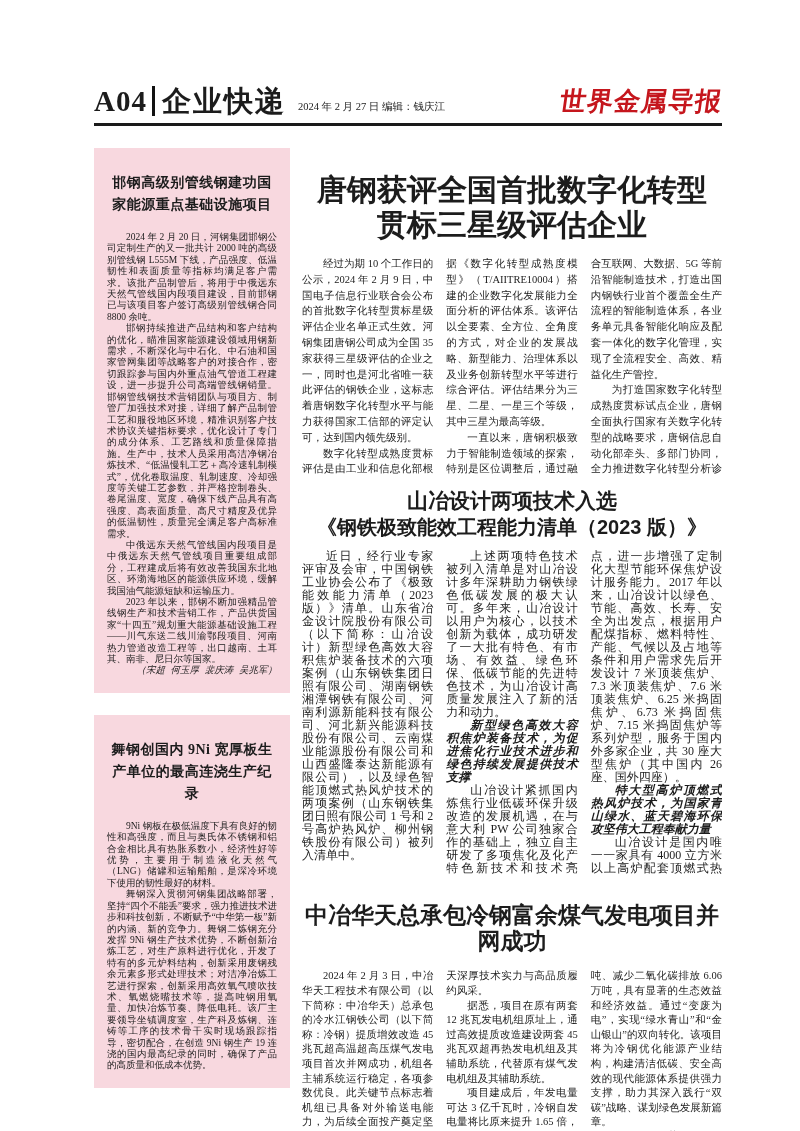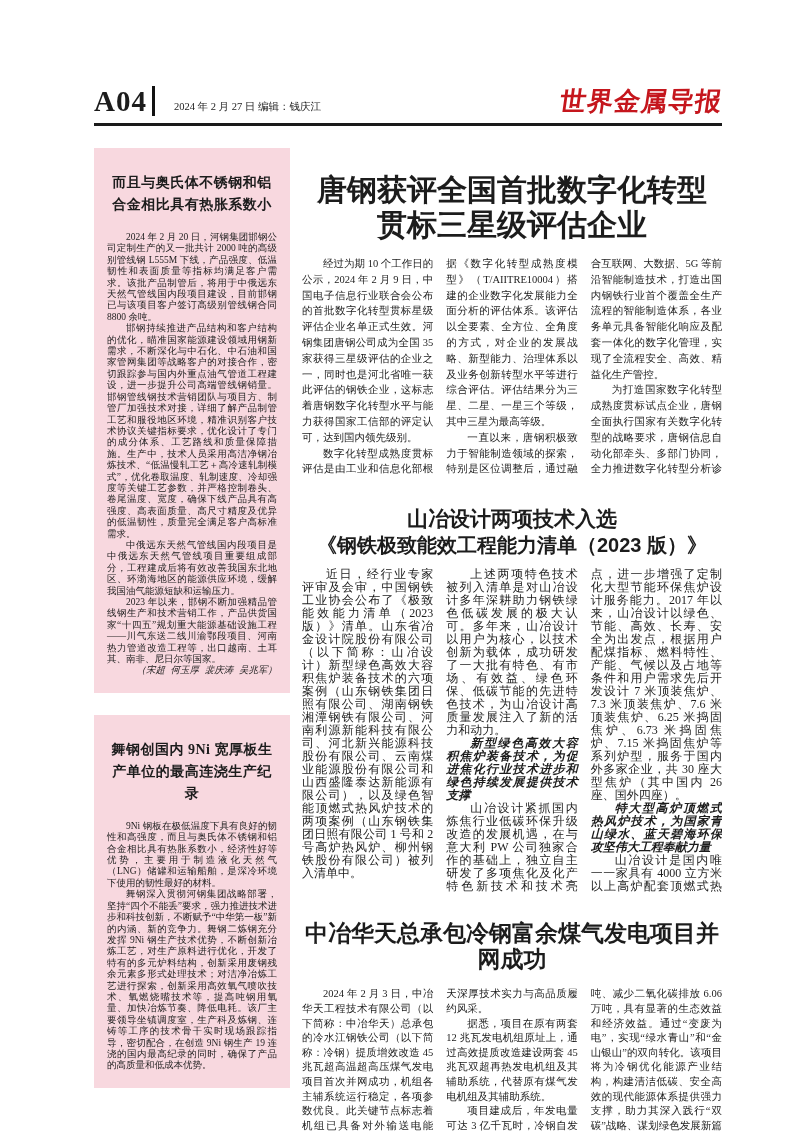--- a/index.html
+++ b/index.html
@@ -51,21 +51,21 @@
 
   
   .main-headline {
     max-width: 400px; margin: 24px auto 0;
     font-size: 30px; line-height: 35px; font-weight: bold; text-align: center;
   }
   .cols { column-fill: auto; overflow: hidden; }
   .main-body { margin-top: 14px; height: 232px; column-count: 3; column-gap: 13px;
     font-size: 10.5px; line-height: 15.8px; }
 
-  .mid-title { margin-top: 18px; text-align: center; font-weight: bold;
+  .mid-title { text-align: center; font-weight: bold;
     font-family: "Liberation Sans", "DejaVu Sans", sans-serif; }
   .mid-title .l1 { font-size: 21px; line-height: 26px; }
   .mid-title .l2 { font-size: 20px; line-height: 26px; }
   .mid-body { margin-top: 10px; height: 332px; column-count: 3; column-gap: 13px;
     font-size: 12px; line-height: 13px; }
 
   .bottom-title { margin-top: 20px; text-align: center; font-weight: bold;
     font-size: 23px; line-height: 26px;
     font-family: "Liberation Sans", "DejaVu Sans", sans-serif; }
   .bottom-body { margin-top: 10px; height: 176px; column-count: 3; column-gap: 13px;
@@ -73,35 +73,36 @@
   .bottom-body .byline { font-size: 10px; }
 </style>
 </head>
 <body>
 
 <div class="page">
 
   <div class="masthead-row">
     <span class="page-number">A04</span>
     <span class="section-divider"></span>
+    <span class="section-title">企业快递</span>
     <span class="dateline">
       <span>2024 年 2 月 27 日</span>
       <span class="editor">编辑：钱庆江</span>
     </span>
     <span class="spacer"></span>
     <span class="masthead-logo">世界金属导报</span>
   </div>
   <hr class="header-rule">
 
   <div class="grid">
 
     <div class="left-rail">
 
       <article class="panel">
-        <h2>而且与奥氏体不锈钢和铝合金相比具有热胀系数小</h2>
+        <h2>邯钢高级别管线钢建功国家能源重点基础设施项目</h2>
         <div>
             <p class="para">2024 年 2 月 20 日，河钢集团邯钢公司定制生产的又一批共计 2000 吨的高级别管线钢 L555M 下线，产品强度、低温韧性和表面质量等指标均满足客户需求。该批产品制管后，将用于中俄远东天然气管线国内段项目建设，目前邯钢已与该项目客户签订高级别管线钢合同 8800 余吨。</p>
             <p class="para">邯钢持续推进产品结构和客户结构的优化，瞄准国家能源建设领域用钢新需求，不断深化与中石化、中石油和国家管网集团等战略客户的对接合作，密切跟踪参与国内外重点油气管道工程建设，进一步提升公司高端管线钢销量。邯钢管线钢技术营销团队与项目方、制管厂加强技术对接，详细了解产品制管工艺和服役地区环境，精准识别客户技术协议关键指标要求，优化设计了专门的成分体系、工艺路线和质量保障措施。生产中，技术人员采用高洁净钢冶炼技术、“低温慢轧工艺＋高冷速轧制模式”，优化卷取温度、轧制速度、冷却强度等关键工艺参数，并严格控制卷头、卷尾温度、宽度，确保下线产品具有高强度、高表面质量、高尺寸精度及优异的低温韧性，质量完全满足客户高标准需求。</p>
             <p class="para">中俄远东天然气管线国内段项目是中俄远东天然气管线项目重要组成部分，工程建成后将有效改善我国东北地区、环渤海地区的能源供应环境，缓解我国油气能源短缺和运输压力。</p>
             <p class="para">2023 年以来，邯钢不断加强精品管线钢生产和技术营销工作，产品供货国家“十四五”规划重大能源基础设施工程——川气东送二线川渝鄂段项目、河南热力管道改造工程等，出口越南、土耳其、南非、尼日尔等国家。</p>
           </div>
         <p class="para byline">（宋超 何玉厚 裴庆涛 吴兆军）</p>
       </article>
 
       <article class="panel">

